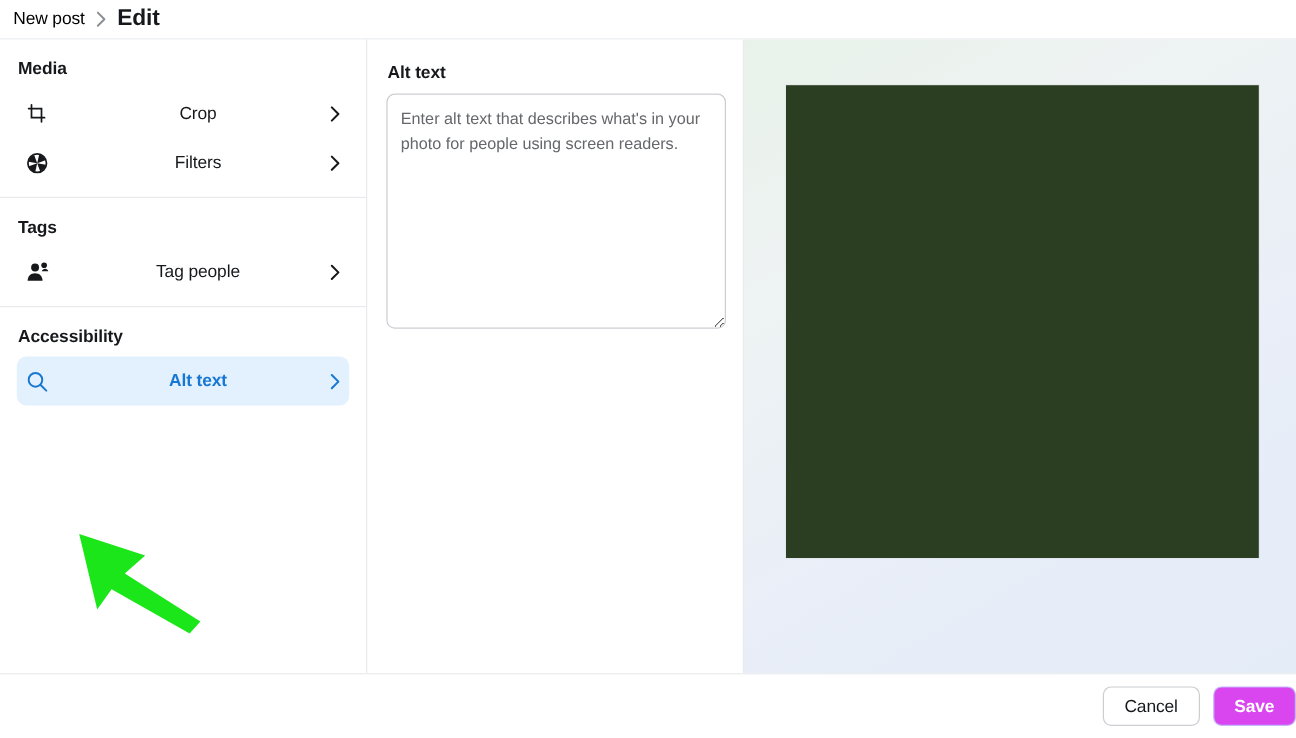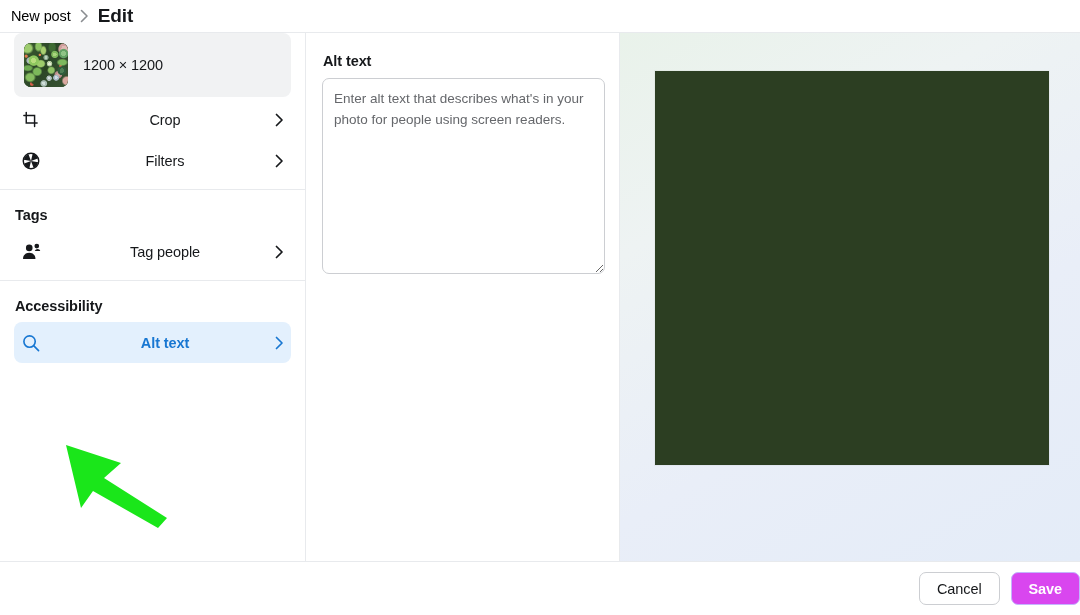--- a/index.html
+++ b/index.html
@@ -178,27 +178,22 @@
       </svg>
     </span>
     <span class="crumb-current">Edit</span>
   </div>
 
   <div class="body">
 
     <div class="sidebar">
 
       <div class="section">
-
-        <div class="media-card">
-          <div class="thumb">
-            <div class="pic"></div>
-          </div>
-          <div class="media-dims">1200 × 1200</div>
-        </div>
+        <div class="section-title">Media</div>
+
 
         <div class="row">
           <span class="ico">
             <svg width="17" height="17" viewBox="0 0 20 20" aria-hidden="true">
               <path d="M5 1.6 L5 14.2 L17.8 14.2" fill="none" stroke="#16181b" stroke-width="1.7" stroke-linecap="round"></path>
               <path d="M2.2 5.3 L14.8 5.3 L14.8 18.2" fill="none" stroke="#16181b" stroke-width="1.7" stroke-linecap="round"></path>
             </svg>
           </span>
           <span class="label">Crop</span>
           <span class="chev">

